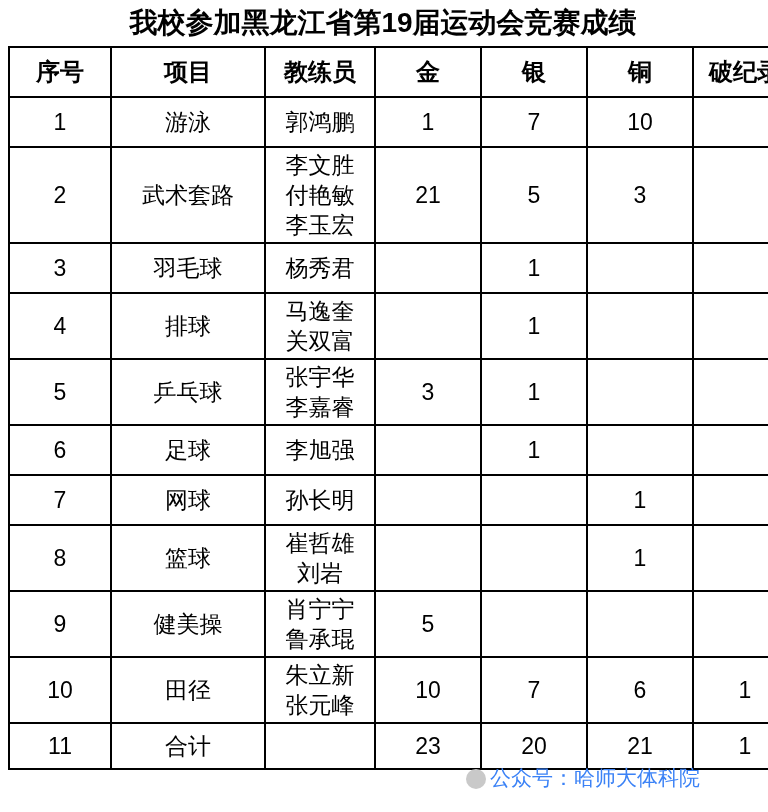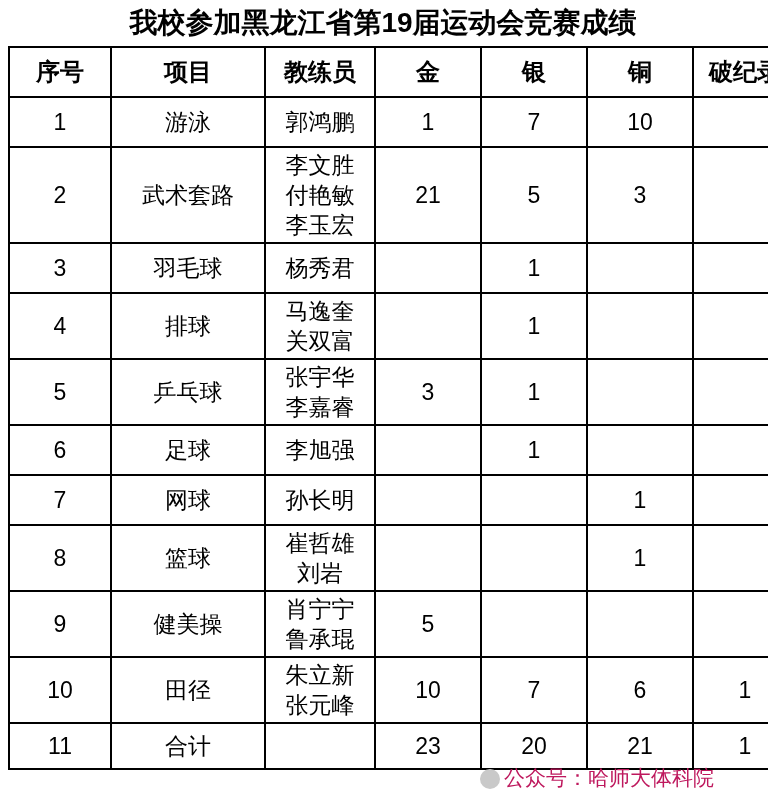--- a/index.html
+++ b/index.html
@@ -74,24 +74,24 @@
     font-weight: bold;
     height: 40px;
     font-size: 24px;
   }
   .total-row td.col-no {
     font-weight: normal;
   }
 
   .watermark {
     position: absolute;
-    left: 480px;
+    left: 466px;
     top: 764px;
     font-size: 21px;
-    color: #be185d;
+    color: #3b82f6;
     white-space: nowrap;
     font-family: Liberation Mono, monospace;
     pointer-events: none;
   }
   .wm-badge {
     display: inline-block;
     width: 20px;
     height: 20px;
     border-radius: 50%;
     background: #c9c9c9;

